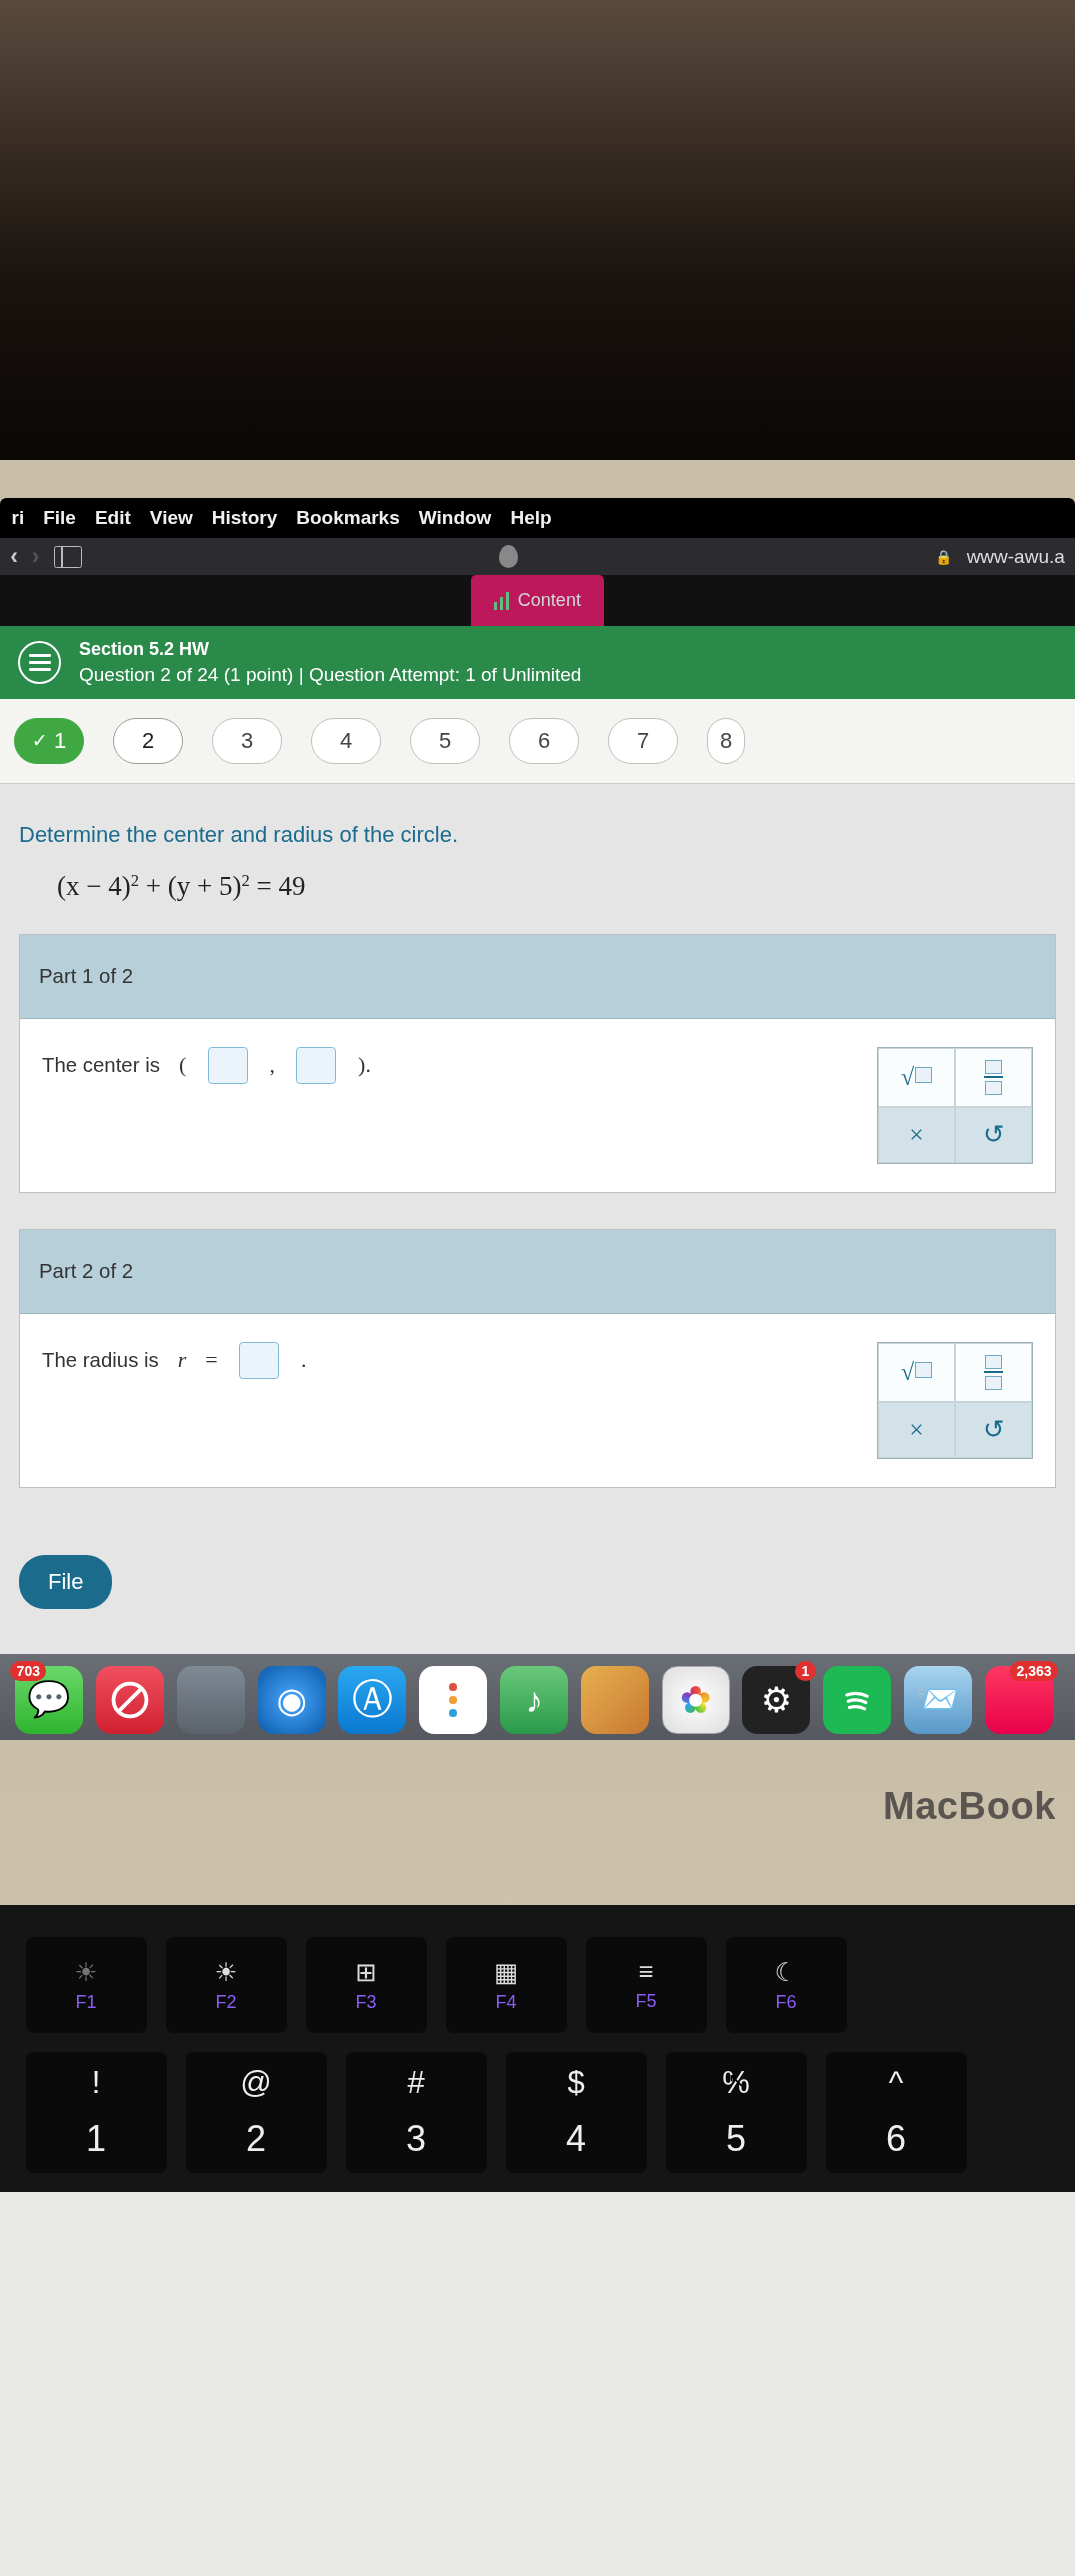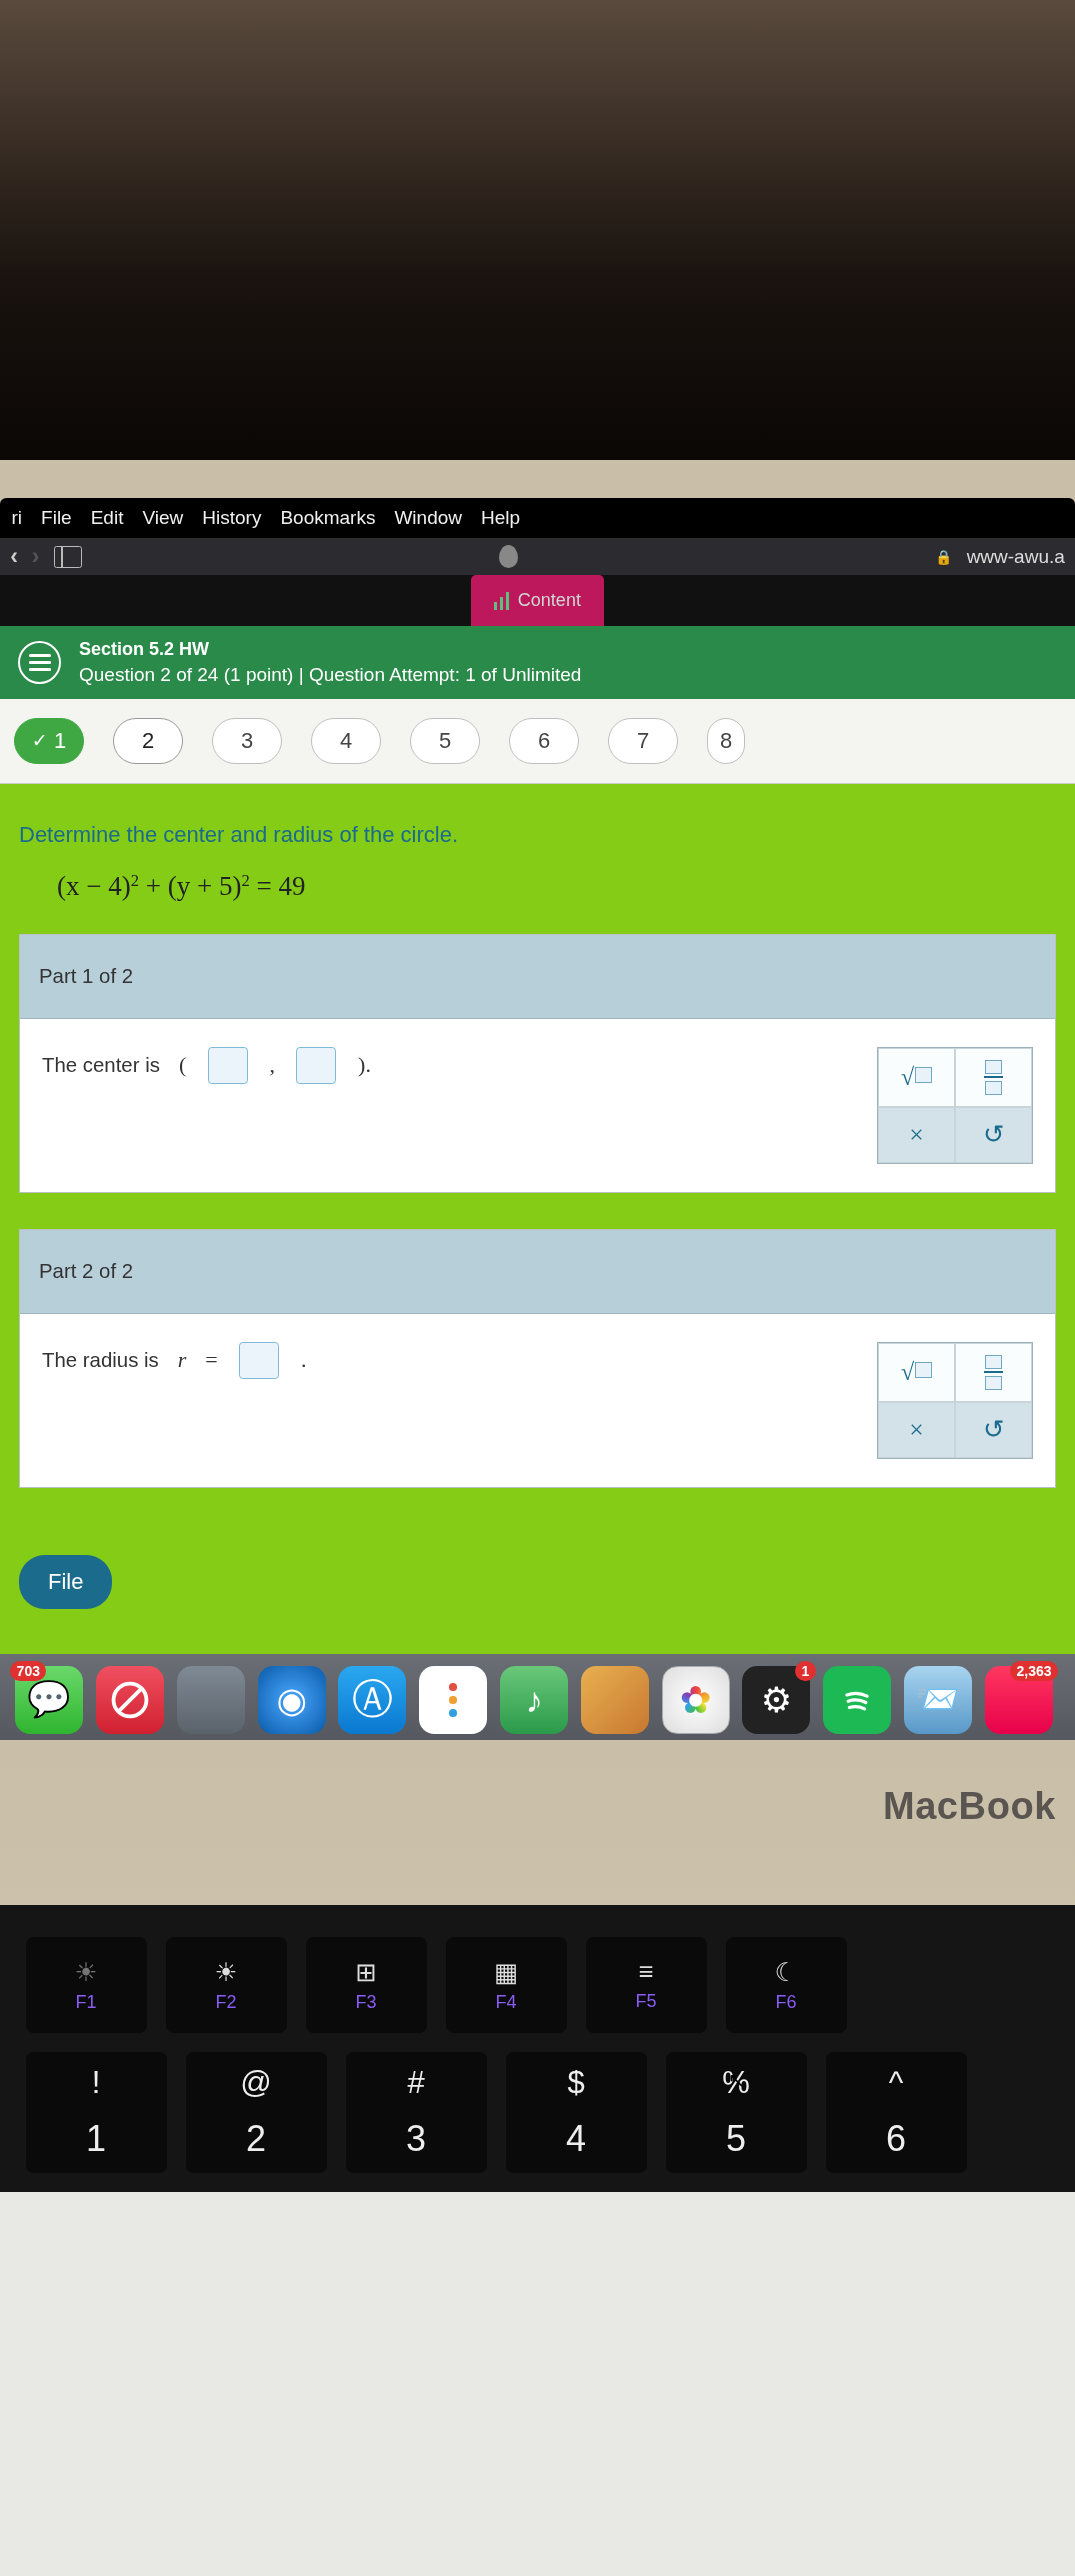--- a/index.html
+++ b/index.html
@@ -1,40 +1,40 @@
 <!DOCTYPE html>
 <html style="font-size:10.2px"><head>
 <meta charset="utf-8">
 <style>
   * { box-sizing: border-box; margin: 0; padding: 0; }
   body { font-family: Arial, Helvetica, sans-serif; background:#e8e8e4; width:1075px; color:#222; }
   .photo-wrap{background:linear-gradient(#3a2c25,#1a130f 18%,#0a0705 25%,#000 30%);padding:0;}
   .dead-top{height:460px;background:linear-gradient(#5a4a3d,#3a2e25 30%,#1a130f 60%,#0a0705);}
   .bezel{background:#c9bfa8;padding:38px 0 0 0;}
   .screen{background:#000;margin:0 0 0 0;border-radius:6.4px 6.4px 0 0;padding:0;}
-  .menubar{color:#f0f0f0;font-size:19px;padding:9px 11.5px;display:flex;gap:19px;align-items:center;font-weight:400;}
+  .menubar{color:#f0f0f0;font-size:19px;padding:9px 11.5px;display:flex;gap:19px;align-items:center;font-weight:700;}
   .menubar span{white-space:nowrap;}
   .toolbar{background:#2c2c30;display:flex;align-items:center;padding:5.1px 10.2px;gap:14px;color:#ddd;font-size:18px;}
   .toolbar .nav-chev{font-size:23px;color:#ccc;font-weight:bold;}
   .toolbar .nav-chev.disabled{color:#555;}
   .toolbar .sidebar-toggle{width:28px;height:22px;border:1.9px solid #bbb;border-radius:2.6px;display:inline-block;position:relative;}
   .toolbar .sidebar-toggle:after{content:"";position:absolute;left:6.4px;top:0;bottom:0;width:1.9px;background:#bbb;}
   .toolbar .spacer{flex:1;}
   .toolbar .shield{width:19px;height:23px;background:#888;border-radius:50% 50% 50% 50%/55% 55% 45% 45%;}
   .toolbar .url{font-size:19px;color:#ddd;}
   .toolbar .lock{font-size:14px;}
   .tabbar{display:flex;justify-content:center;background:#111;padding:0;}
   .tab{background:#be185d;color:#cfd8d4;padding:15px 23px;border-radius:5.1px 5.1px 0 0;font-size:18px;display:flex;gap:9px;align-items:center;}
   .tab .bars{display:inline-flex;gap:2.6px;align-items:flex-end;}
   .tab .bars i{width:3.2px;background:#5fbf7f;display:inline-block;}
   .tab .bars i:nth-child(1){height:7.7px;}
   .tab .bars i:nth-child(2){height:12.8px;}
   .tab .bars i:nth-child(3){height:18px;}
 
-  .app{background:#84cc16;}
+  .app{background:#e5e5e5;}
   .greenbar{background:#2a8a4a;color:#fff;display:flex;align-items:center;padding:12.8px 18px;gap:18px;}
   .hamburger{width:43px;height:43px;border-radius:50%;border:2.6px solid #fff;display:flex;flex-direction:column;justify-content:center;align-items:center;gap:4.5px;}
   .hamburger i{display:block;width:22px;height:2.6px;background:#fff;border-radius:1.3px;}
   .gb-text .line1{font-size:18px;font-weight:600;}
   .gb-text .line2{font-size:19px;font-weight:400;margin-top:3.8px;}
 
   .qpills{background:#f4f4f0;padding:19px 14px;display:flex;gap:29px;align-items:center;border-bottom:0.6px solid #ccc;overflow:hidden;}
   .pill{min-width:70px;height:46px;border-radius:23px;border:1.3px solid #bfbfbf;background:#fff;display:flex;align-items:center;justify-content:center;font-size:22px;color:#444;}
   .pill.current{background:#fff;border:1.9px solid #9a9a9a;color:#222;font-weight:500;}
   .pill.done{background:#3fa843;border-color:#3fa843;color:#fff;gap:6.4px;}

